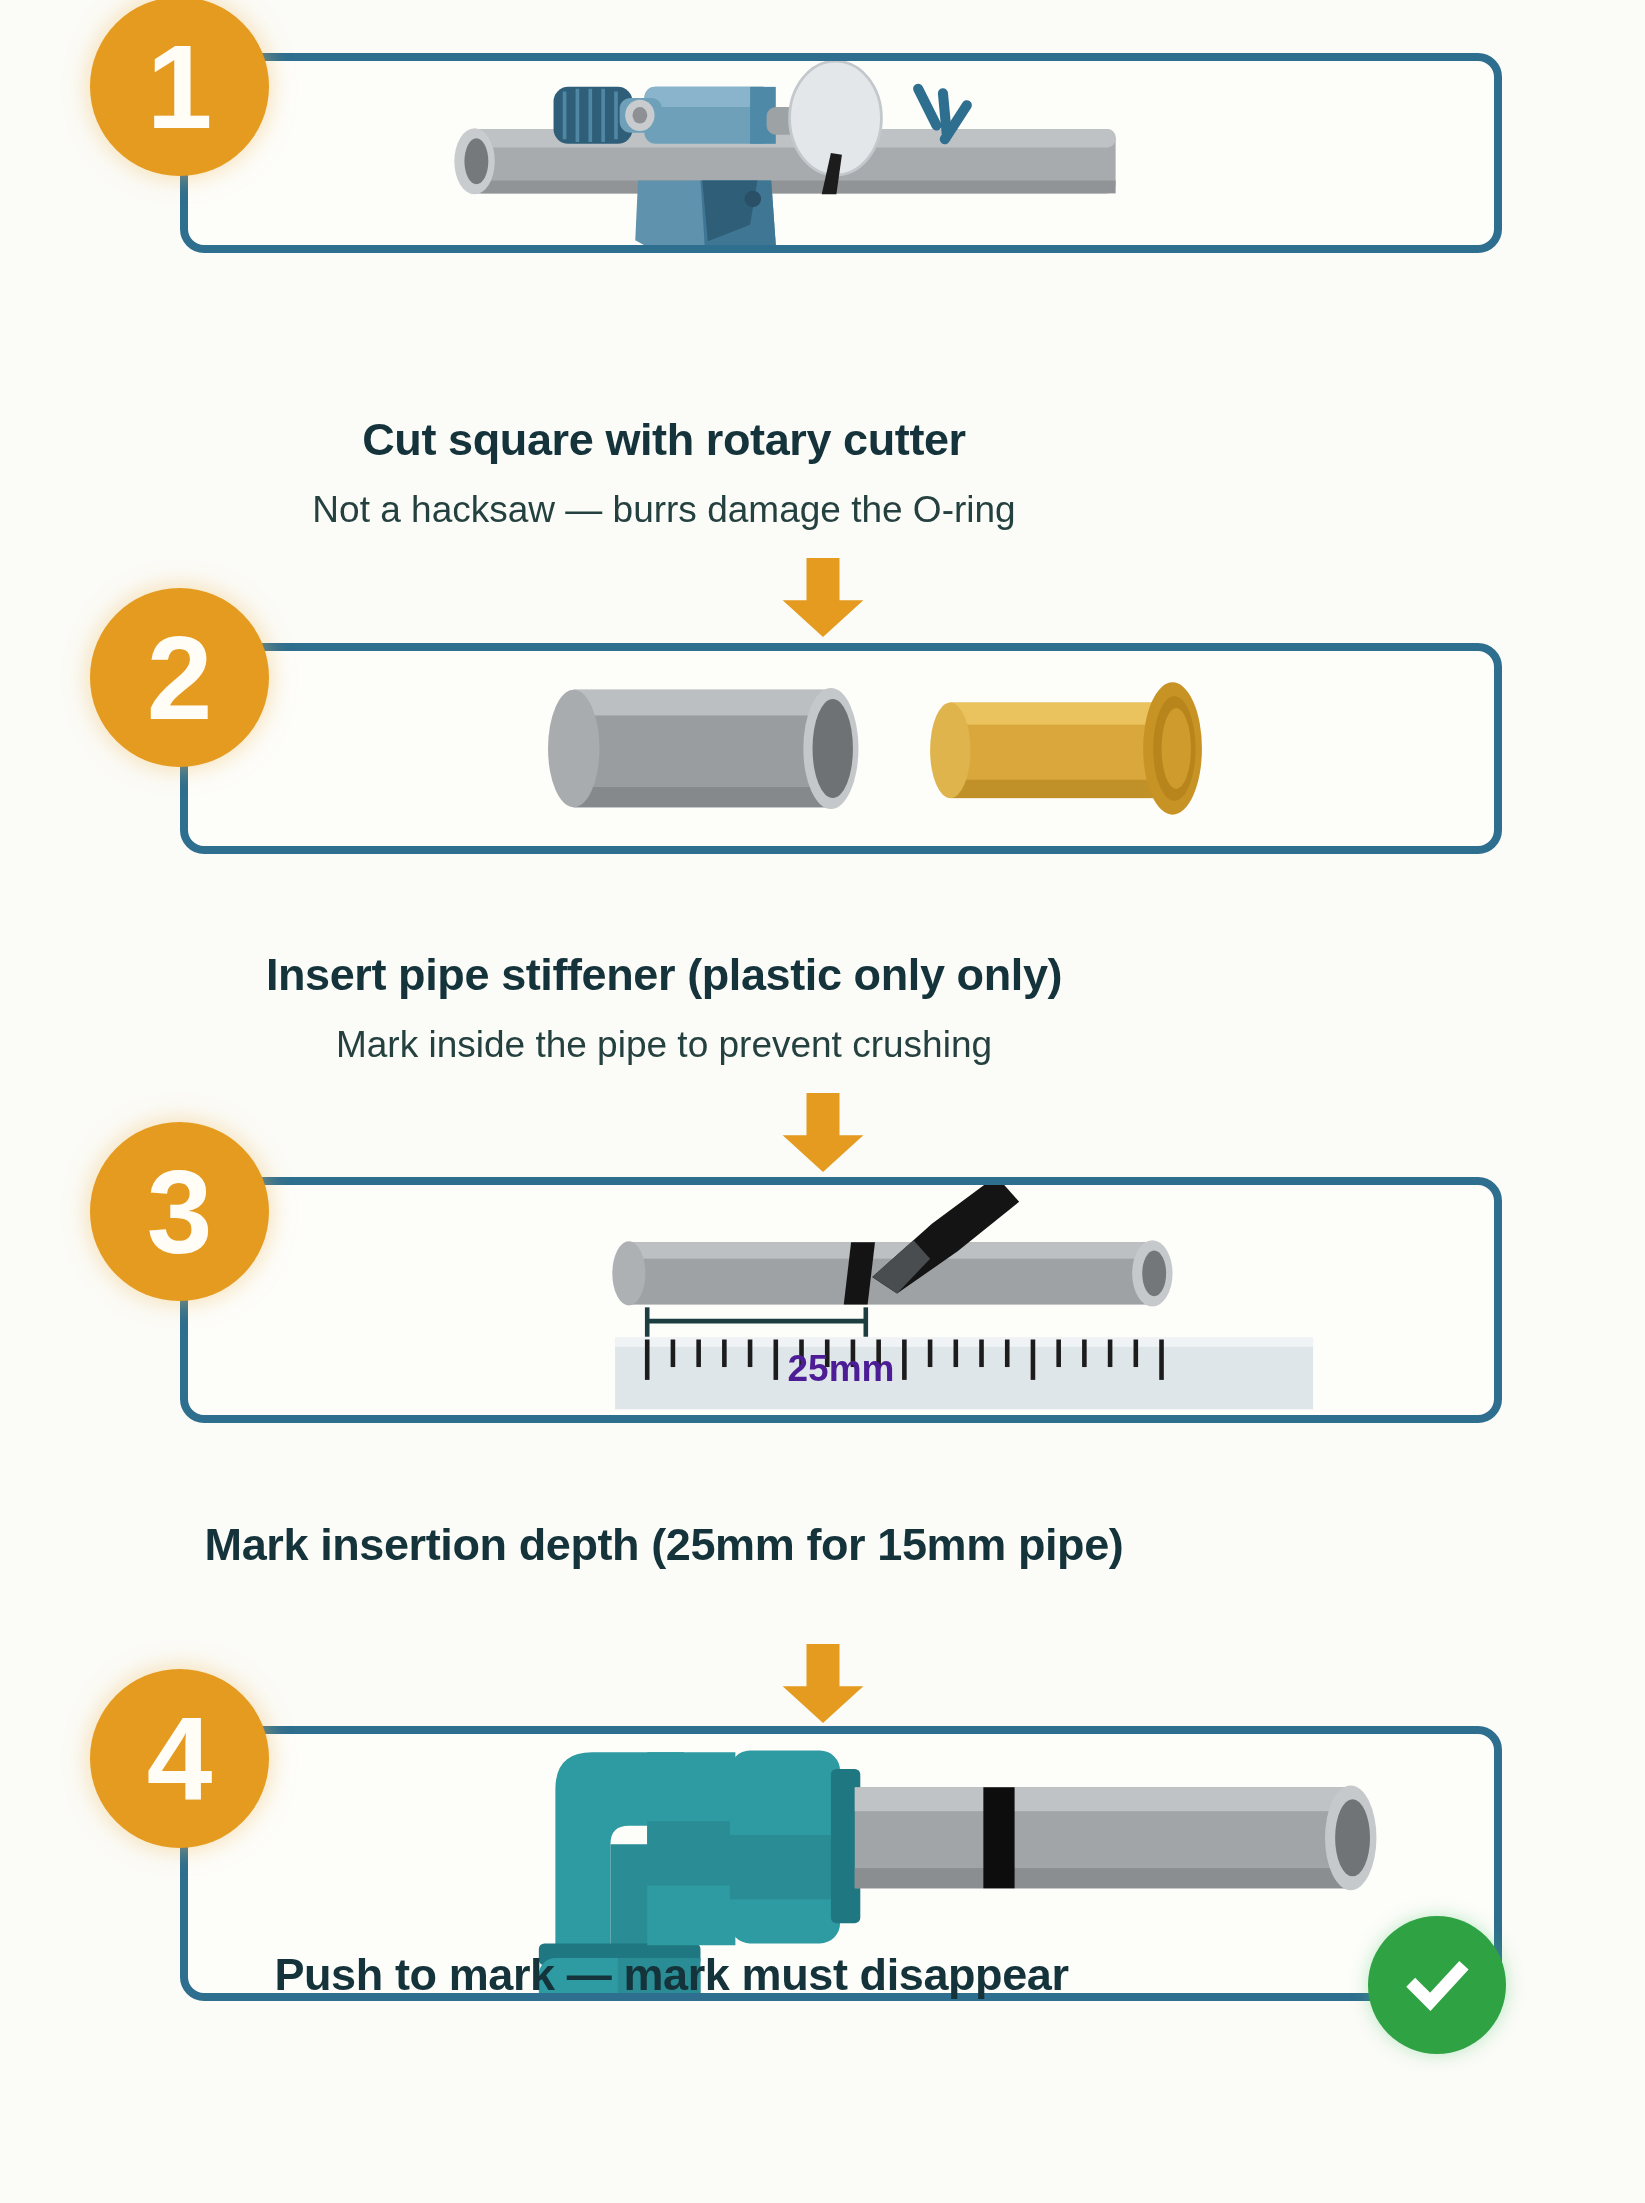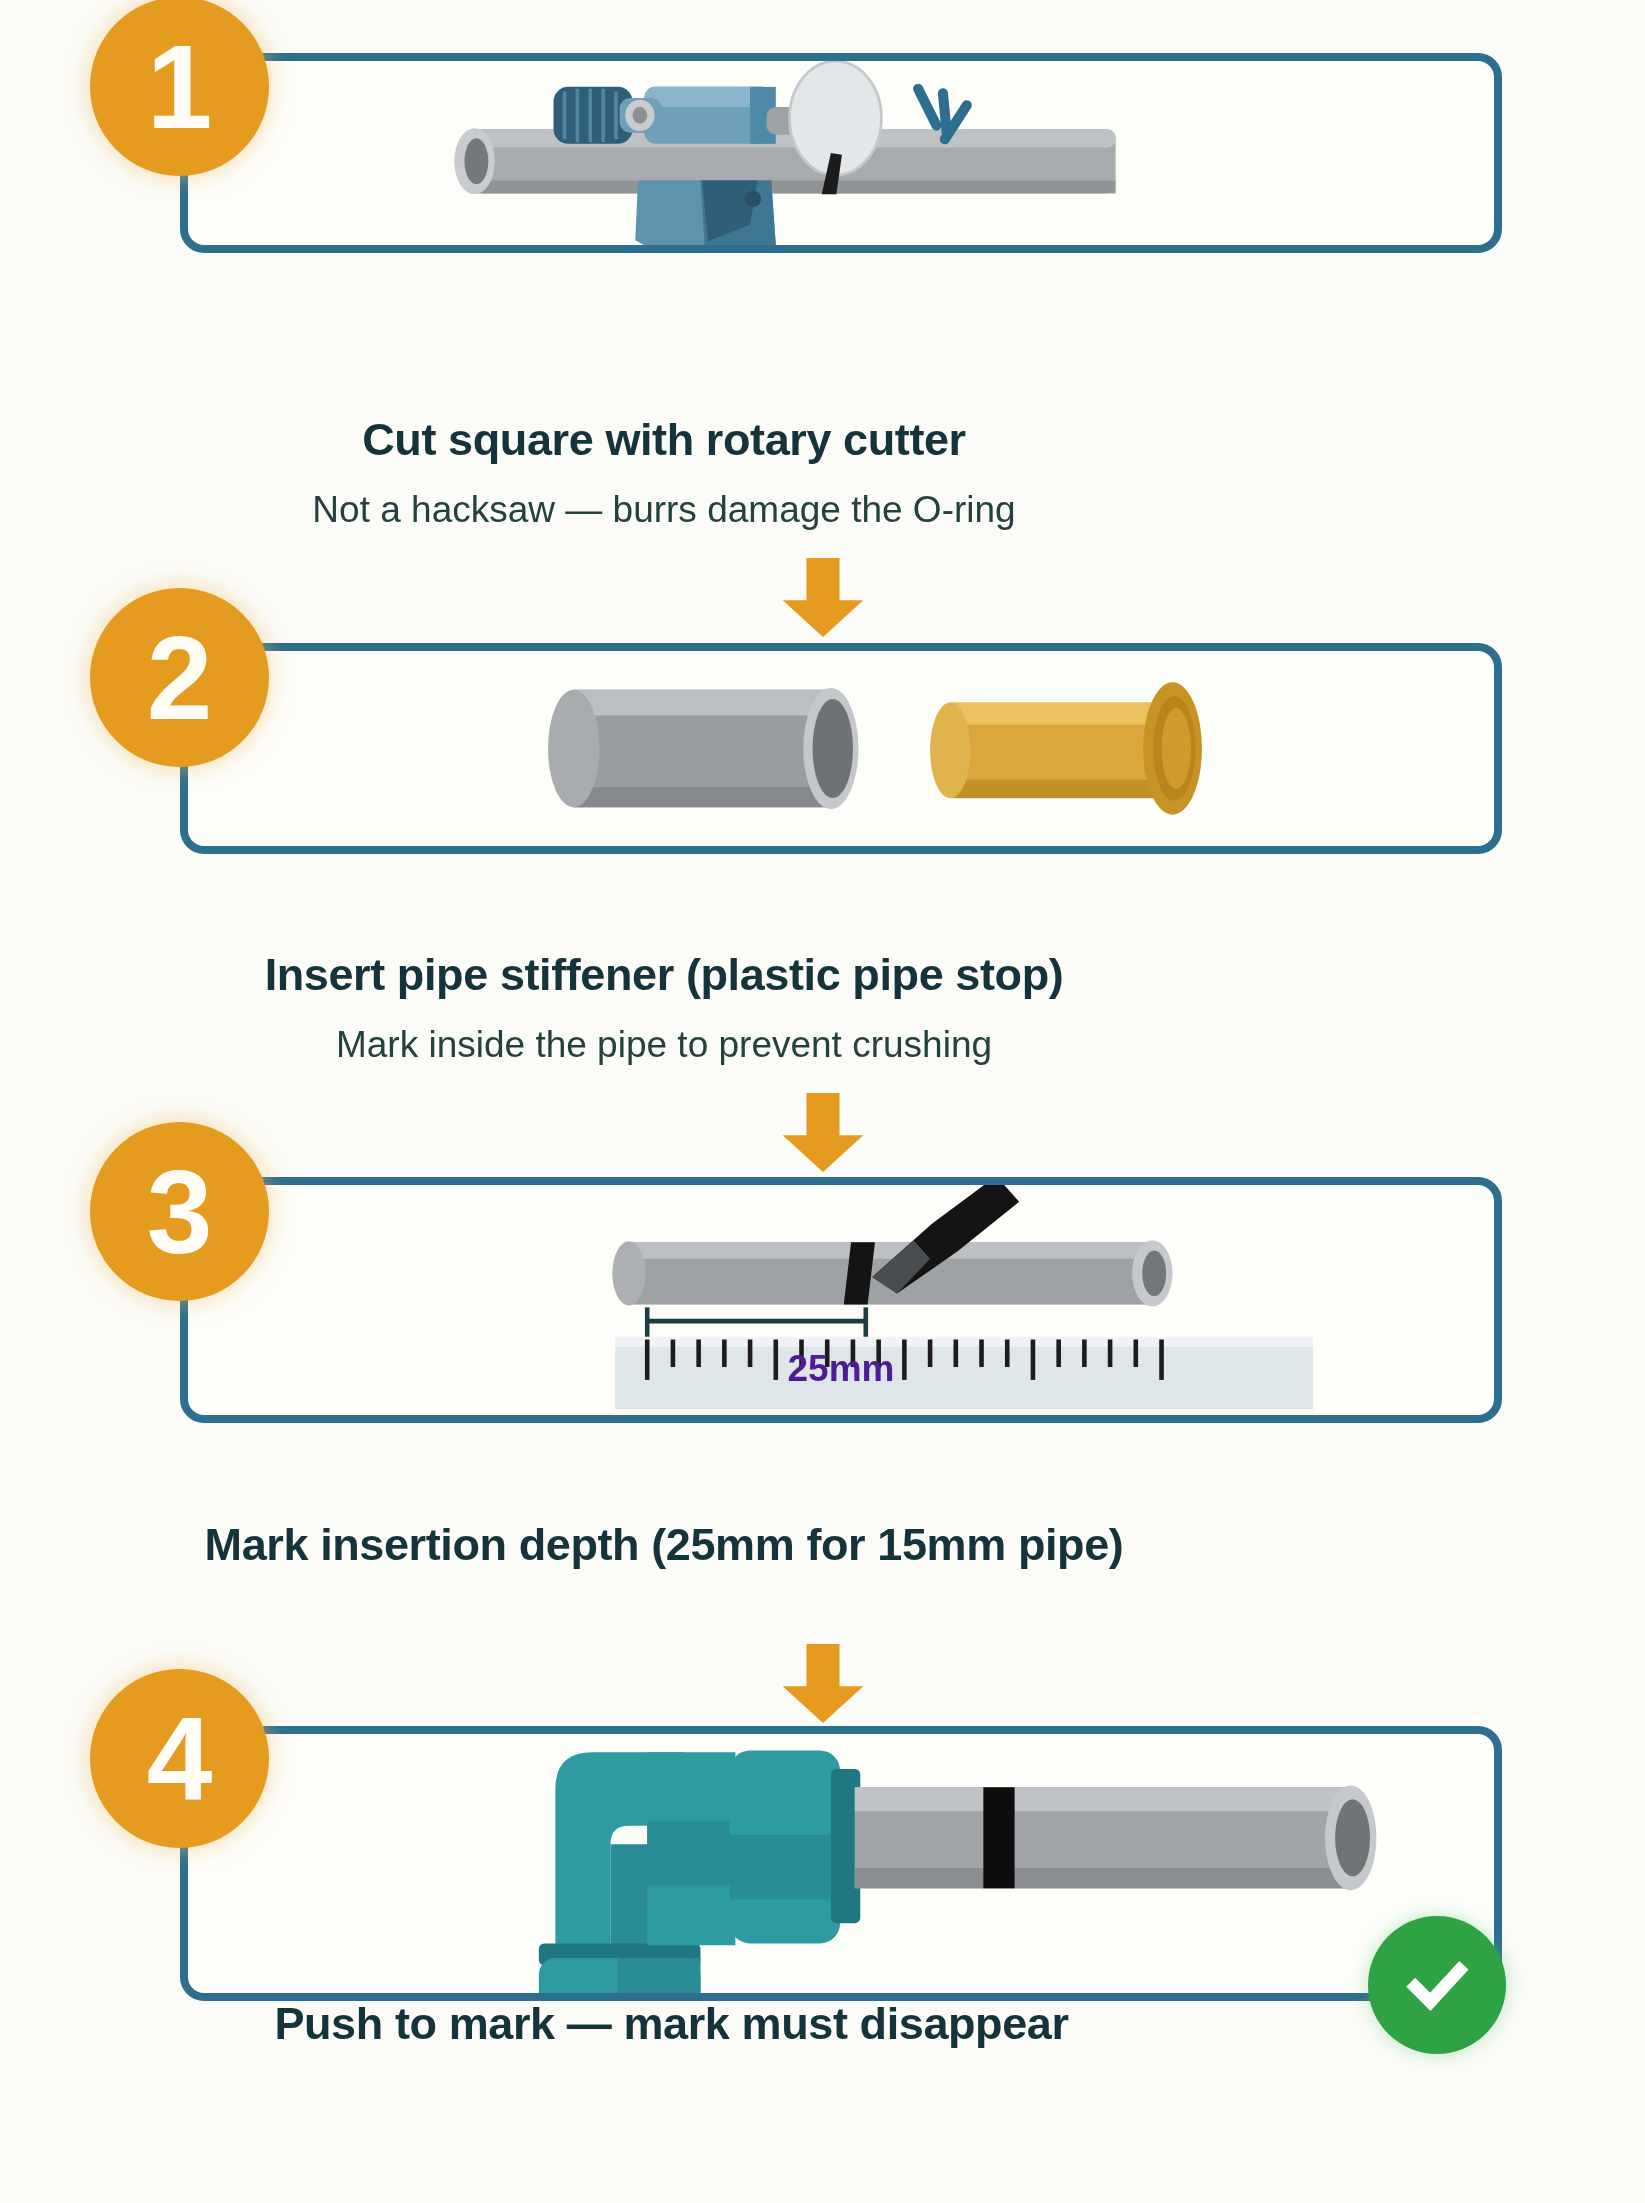--- a/index.html
+++ b/index.html
@@ -191,21 +191,21 @@
           <ellipse cx="1072" cy="106" rx="32" ry="72" fill="#C79324"></ellipse>
           <ellipse cx="1074" cy="106" rx="23" ry="57" fill="#B8841C"></ellipse>
           <ellipse cx="1076" cy="106" rx="16" ry="44" fill="#CE9B2C"></ellipse>
         </svg>
       </div>
     </div>
     <div class="badge" style="left:90px; top:588px;">
       <span>2</span>
     </div>
     <div class="caption" style="top:950px;">
-      <div class="cap-title">Insert pipe stiffener (plastic pipe stop)</div>
+      <div class="cap-title">Insert pipe stiffener (plastic only only)</div>
       <div class="cap-sub">Mark inside the pipe to prevent crushing</div>
     </div>
     <div class="arrow" style="top:1093px;">
       <svg viewBox="0 0 96 86" width="88" height="79">
         <path d="M30 0 H66 V46 H92 L48 86 L4 46 H30 Z" fill="#E49B20"></path>
       </svg>
     </div>
   </div>
 
   <div class="step">
@@ -306,19 +306,19 @@
       </div>
     </div>
     <div class="badge" style="left:90px; top:1669px;">
       <span>4</span>
     </div>
     <div class="check" style="left:1368px; top:1916px;">
       <svg viewBox="0 0 100 100" width="84" height="84">
         <path d="M24 52 L42 70 L77 32" fill="none" stroke="#FFFFFF" stroke-width="15" stroke-linecap="square" stroke-linejoin="miter"></path>
       </svg>
     </div>
-    <div class="caption" style="top:1999px;padding-left:15px;">
+    <div class="caption" style="top:1950px;padding-left:15px;">
       <div class="cap-title">Push to mark — mark must disappear</div>
     </div>
   </div>
 
 </div>
 
 
 </body></html>

